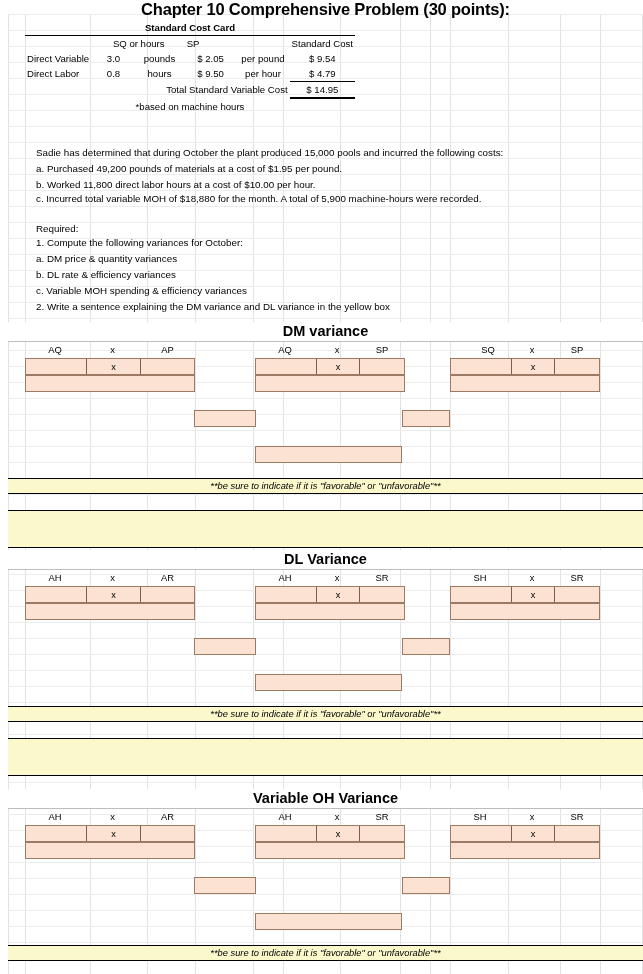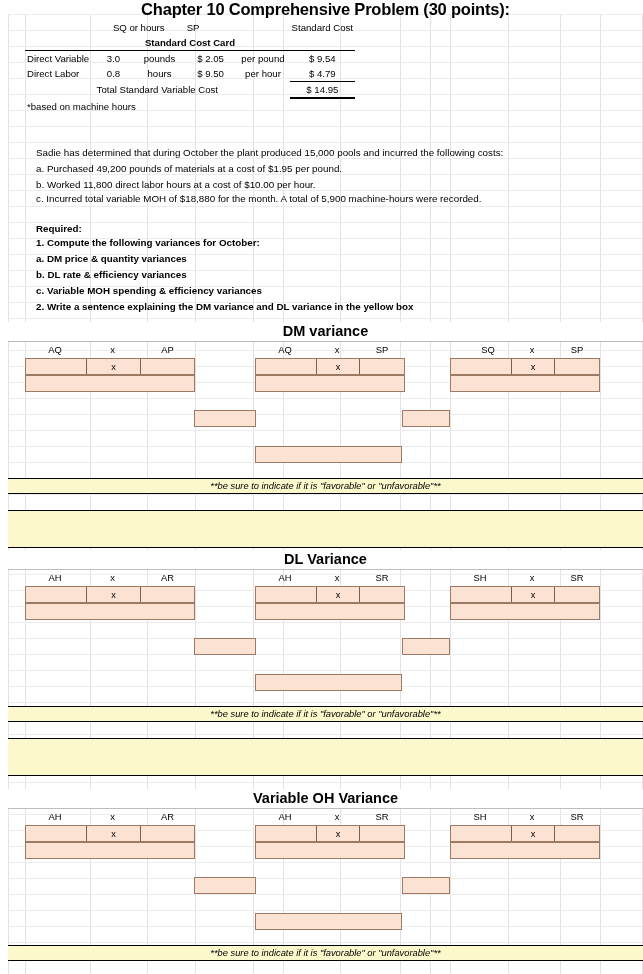--- a/index.html
+++ b/index.html
@@ -38,27 +38,27 @@
   .c-lbl{width:64px;}
   .c-qty{width:40px;text-align:center;}
   .c-unit{width:48px;text-align:center;}
   .c-sp{width:50px;text-align:center;}
   .c-per{width:50px;text-align:center;}
   .c-std{width:52px;text-align:center;}
   .hdr-sq{text-align:center;}
   .hdr-sp{text-align:left;padding-left:4px;}
   .hdr-std{text-align:left;padding-left:3px;}
   .money{text-align:center;}
-  .total-lbl{text-align:center;}
+  .total-lbl{text-align:right;}
   .total-val{text-align:center;border-top:1px solid #000;border-bottom:2.4px double #000;}
-  .footnote{text-align:left;}
+  .footnote{text-align:center;}
 
   
   .ptext{position:absolute;left:9px;font-size:9.8px;line-height:13px;white-space:nowrap;margin-left:27px;}
-  .ptext.b{font-weight:bold;}
+  .ptext.b{font-weight:normal;}
 
   
   .sec-head{
     position:absolute;left:8px;width:635px;height:19px;line-height:19px;
     text-align:center;font-weight:bold;font-size:14.5px;
     background:#fff;
   }
   .sec-head-rule{position:absolute;left:8px;width:635px;height:1px;background:#bdbdbd;}
 
   
@@ -178,28 +178,28 @@
     </div>
 
   <div class="content" id="content">
 
     <div class="main-title">Chapter 10 Comprehensive Problem (30 points):</div>
 
     <div class="scc">
       <table>
         <tbody>
             <tr>
+          <td class="scc-title" colspan="6">Standard Cost Card</td>
+        </tr>
+        <tr>
           <td class="c-lbl"></td>
           <td class="c-qty hdr-sq" colspan="2">SQ or hours</td>
           <td class="c-sp hdr-sp">SP</td>
           <td class="c-per"></td>
           <td class="c-std hdr-std">Standard Cost</td>
-        </tr>
-        <tr>
-          <td class="scc-title" colspan="6">Standard Cost Card</td>
         </tr>
         <tr>
           <td class="c-lbl">Direct Variable</td>
           <td class="c-qty">3.0</td>
           <td class="c-unit">pounds</td>
           <td class="c-sp money">$  2.05</td>
           <td class="c-per">per pound</td>
           <td class="c-std money">$  9.54</td>
         </tr>
         <tr>

